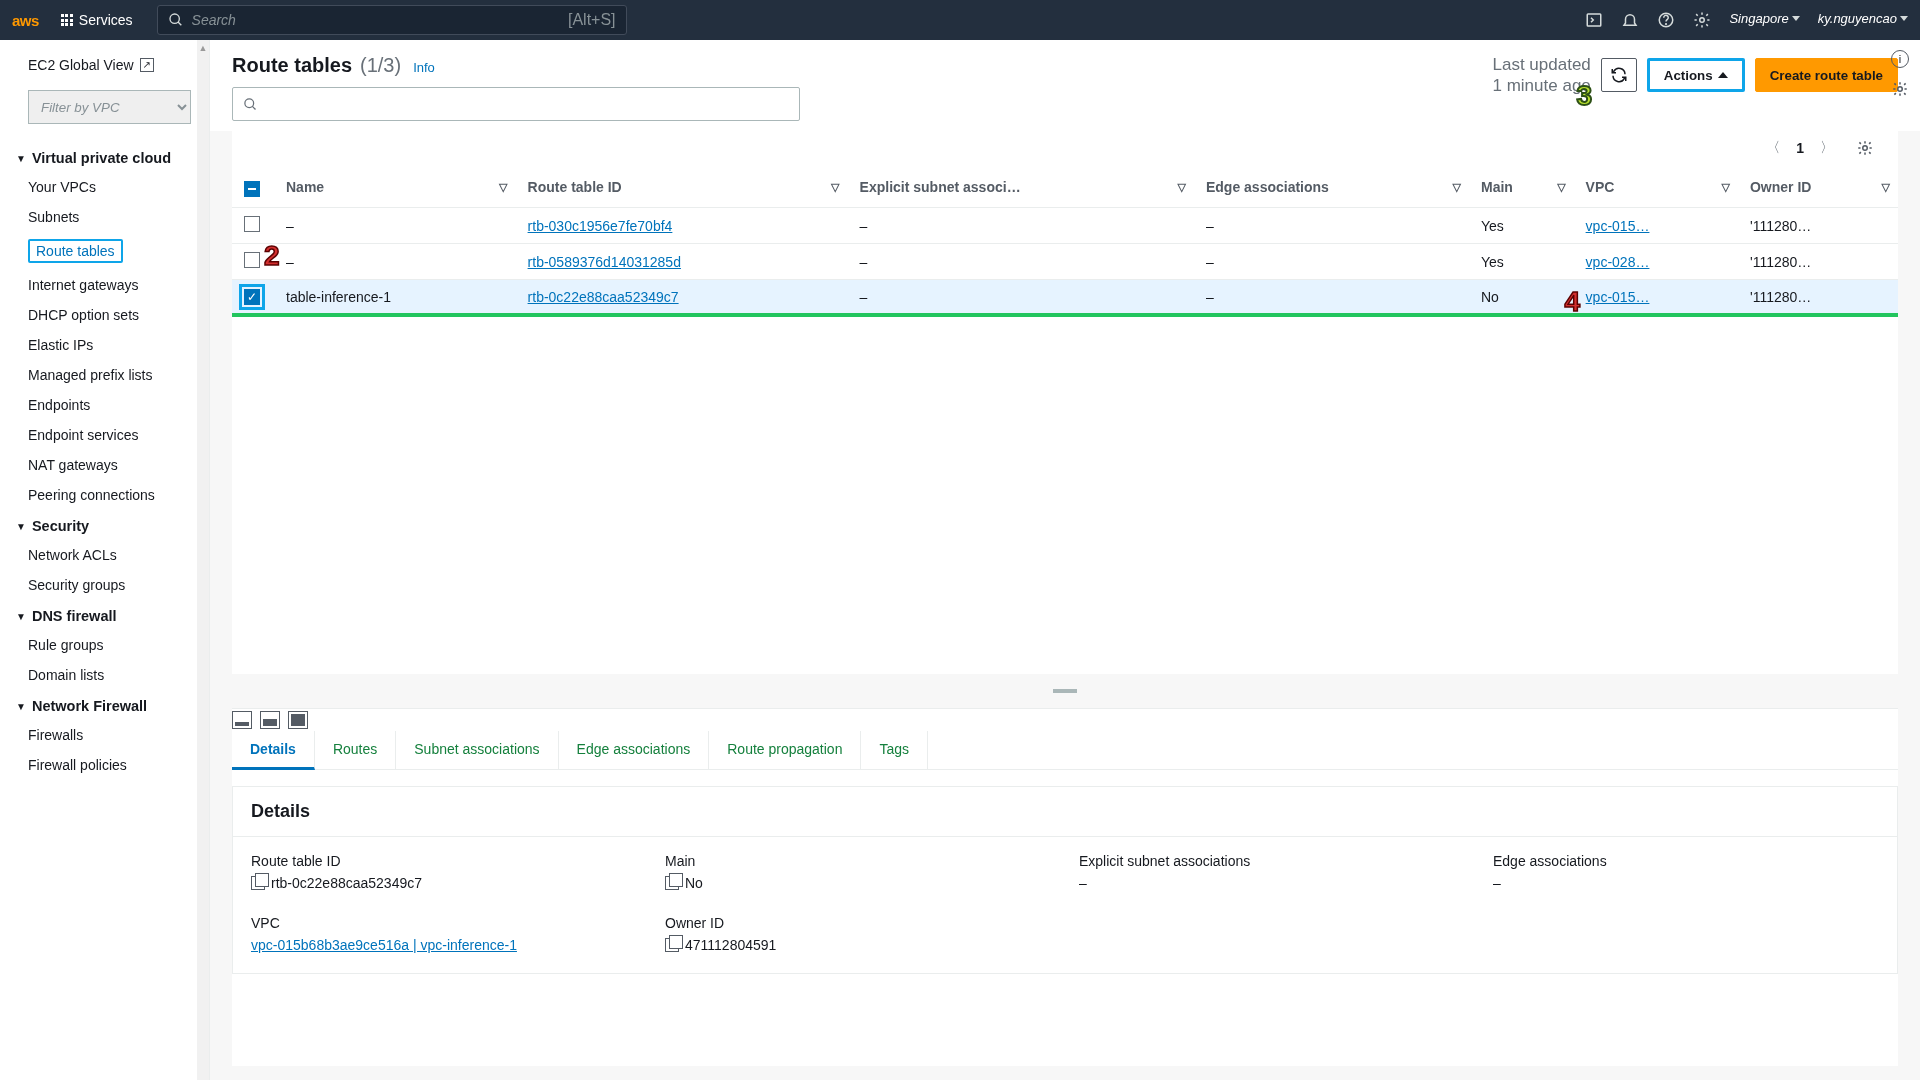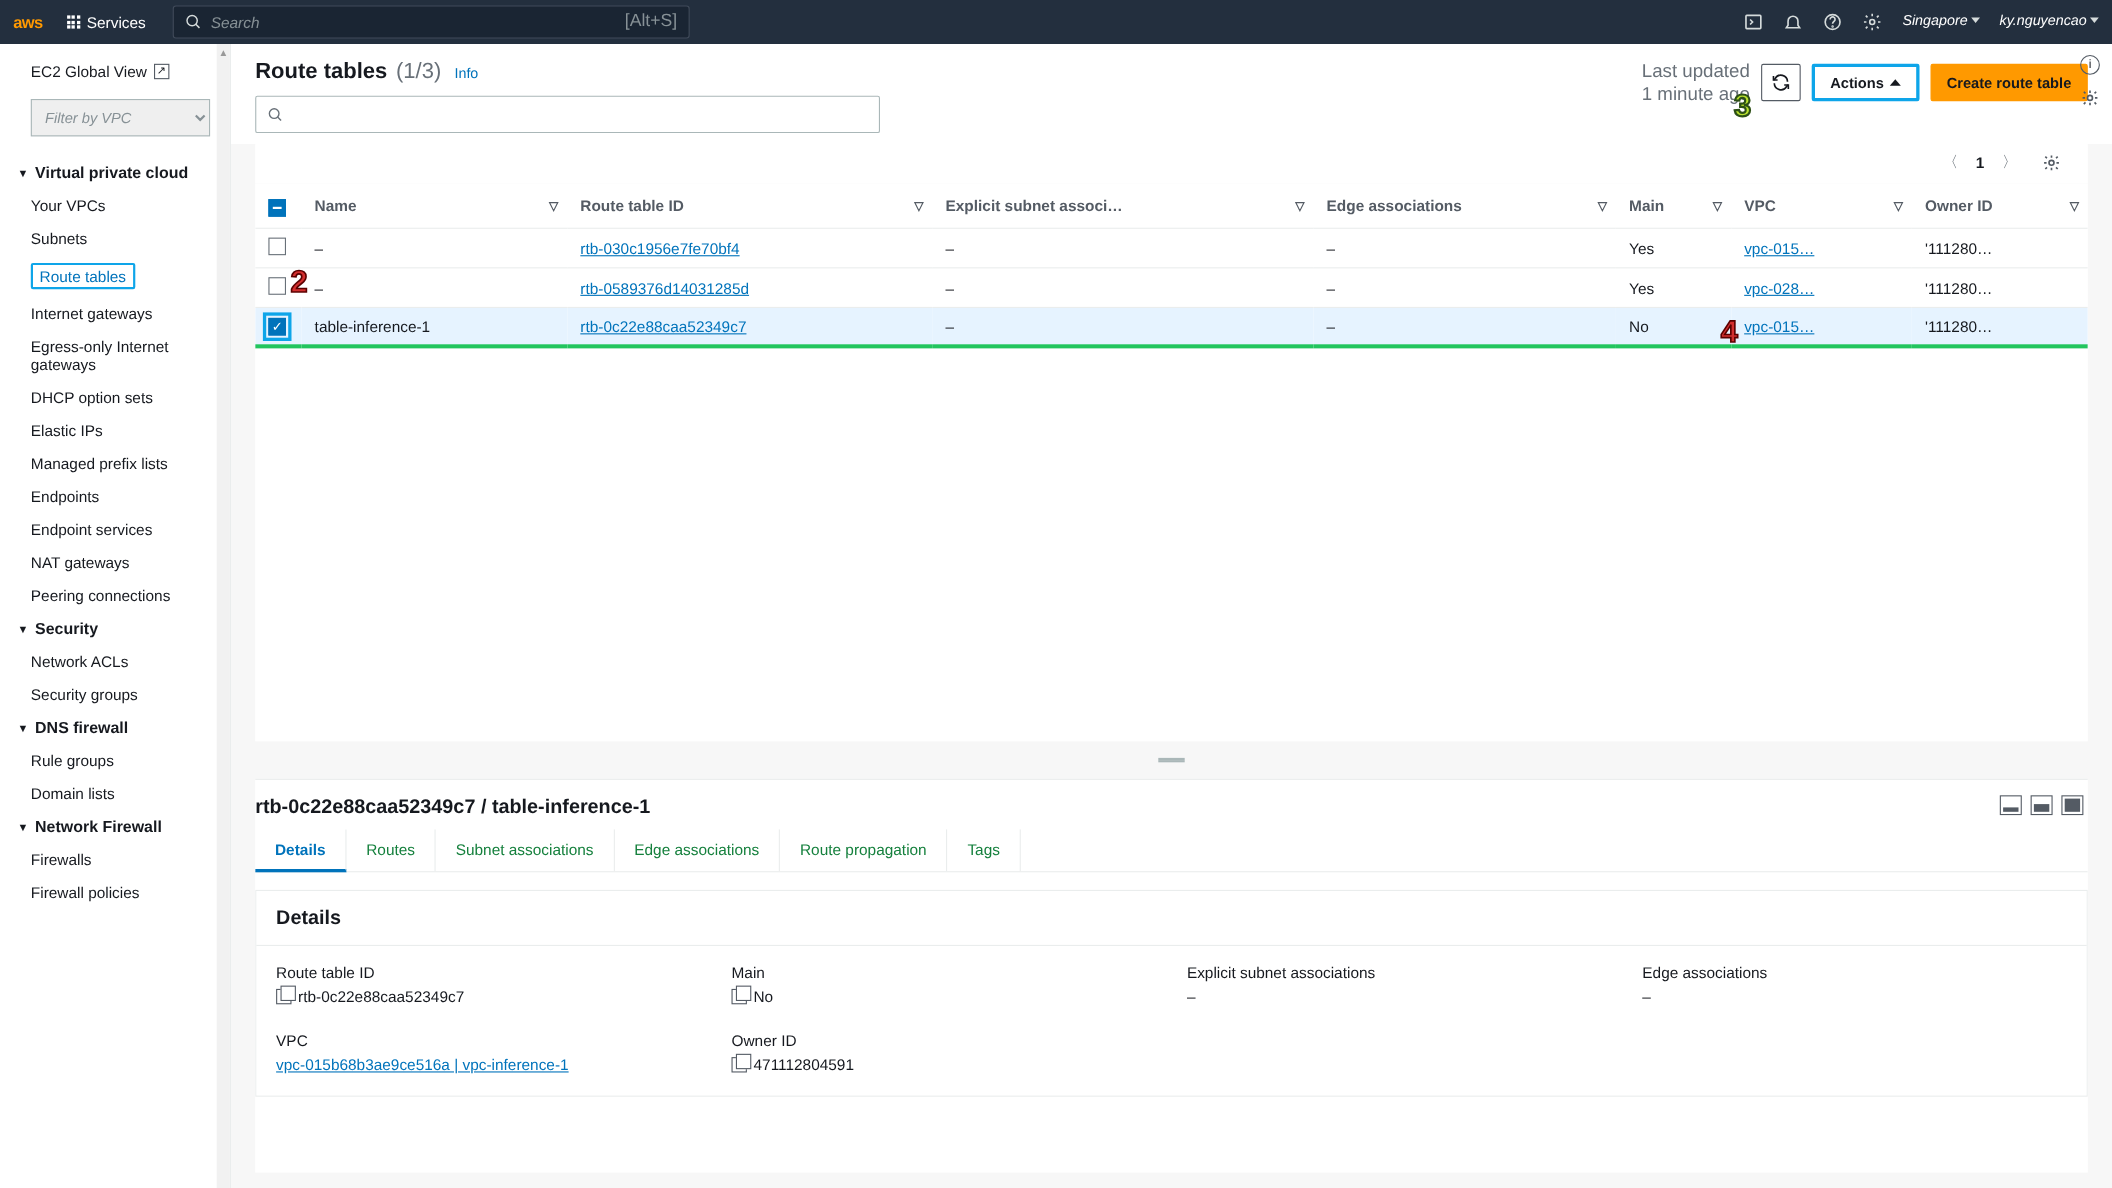--- a/index.html
+++ b/index.html
@@ -177,21 +177,20 @@
           <div class="sb-group-head">
             <span class="tri">▼</span>
             <span>Virtual private cloud</span>
           </div>
           <div class="sb-link">Your VPCs</div>
           <div class="sb-link">Subnets</div>
           <div class="sb-link active-mark">
             <span class="lbl">Route tables</span>
           </div>
           <div class="sb-link">Internet gateways</div>
-          <div class="sb-link">Egress-only Internet gateways</div>
           <div class="sb-link">DHCP option sets</div>
           <div class="sb-link">Elastic IPs</div>
           <div class="sb-link">Managed prefix lists</div>
           <div class="sb-link">Endpoints</div>
           <div class="sb-link">Endpoint services</div>
           <div class="sb-link">NAT gateways</div>
           <div class="sb-link">Peering connections</div>
           <div class="sb-group-head">
             <span class="tri">▼</span>
             <span>Security</span>
@@ -319,21 +318,20 @@
     </div>
 
     <div style="flex:1; background:#fff; margin:0 22px;"></div>
 
     <div class="detail-sep">
         <div class="bar"></div>
       </div>
 
     <div class="detail-panel">
       <div class="detail-head">
-        <div class="detail-title">rtb-0c22e88caa52349c7 / table-inference-1</div>
         <div class="layout-icons">
           <span class="lay-ico one"></span>
           <span class="lay-ico two"></span>
           <span class="lay-ico three"></span>
         </div>
       </div>
       <div class="tabs" id="detail-tabs">
           <div class="tab active">Details</div>
           <div class="tab">Routes</div>
           <div class="tab">Subnet associations</div>

